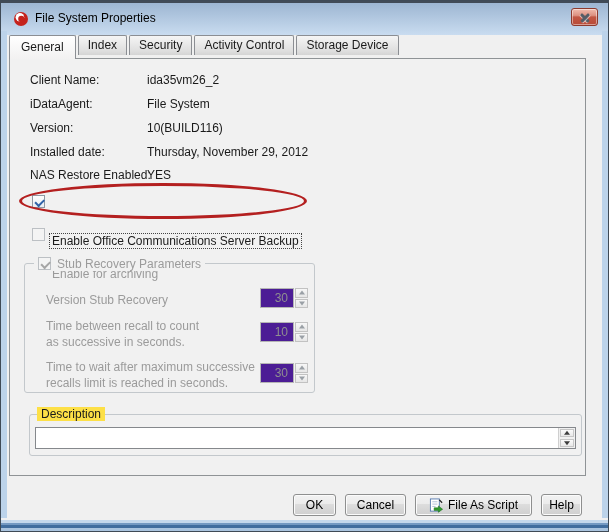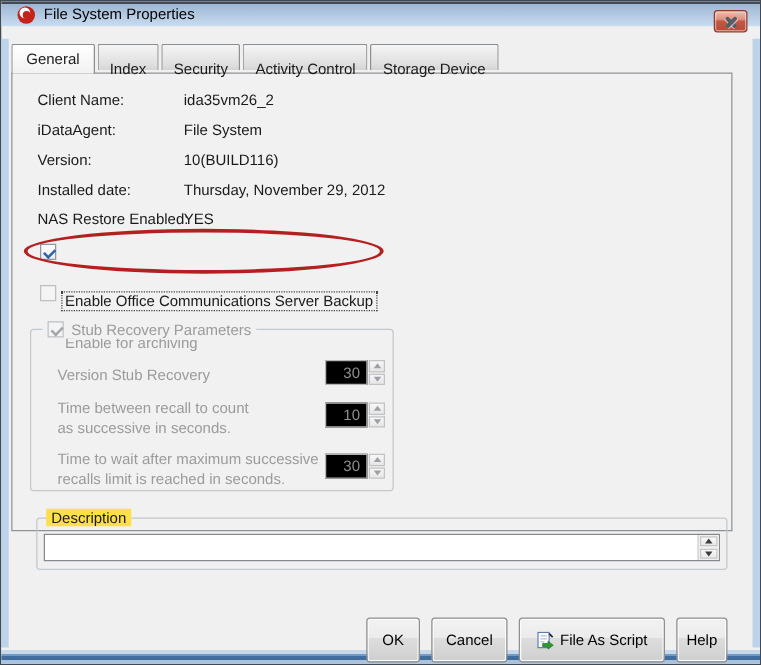--- a/index.html
+++ b/index.html
@@ -2,21 +2,21 @@
 <html><head>
 <meta charset="utf-8">
 <style>
   * { margin:0; padding:0; box-sizing:border-box; cursor:default; }
   body { font-family:"Liberation Sans", sans-serif; font-size:12px; color:#1a1a1a; background:#fff; }
 
   .window { position:relative; width:609px; height:532px; background:#f0f0f0;
             border:1px solid #3f4a56; overflow:hidden; }
 
   
-  .titlebar { position:absolute; left:0; top:0; width:100%; height:20px;
+  .titlebar { position:absolute; left:0; top:0; width:100%; height:34px;
               background:linear-gradient(#414b57 0 2px, #9db6d2 2px, #c9dcf0 100%);
               display:flex; align-items:center; }
   .app-icon { margin:2px 6px 0 12px; width:16px; height:16px; }
   .title-text { color:#000; font-size:12px; }
   .close-btn { position:absolute; left:570px; top:7px; width:27px; height:18px;
                border:1px solid #8e3a2d; border-radius:3px;
                background:linear-gradient(#f0bcae 0%, #dd9181 40%, #c25744 50%, #b84b38 100%);
                box-shadow:inset 0 0 0 1px rgba(255,255,255,.45); }
   .x-icon { position:absolute; left:50%; top:50%; width:11px; height:11px;
             transform:translate(-50%,-50%); }
@@ -28,29 +28,29 @@
 
   .edge-l { position:absolute; left:0; top:30px; bottom:0; width:6px; background:#bcd3ea; }
   .edge-r { position:absolute; right:0; top:30px; bottom:0; width:6px; background:#bcd3ea; }
   .edge-b { position:absolute; left:0; bottom:0; width:100%; height:13px;
             background:linear-gradient(#f0f0f0 0 15%, #c5d8ec 15% 40%, #7499c2 40% 52%,
                         #416d9e 52% 80%, #a9c3de 80% 100%); }
 
   
   .tabs { position:absolute; left:8px; top:34px; height:24px; display:flex;
           align-items:flex-start; z-index:3; }
-  .tab { height:20px; margin-right:2px; margin-bottom:1px; padding:10px 9px;
+  .tab { height:20px; margin-right:2px; margin-bottom:1px; padding:0 9px;
          line-height:19px; border:1px solid #8b8e93; border-bottom:none;
          border-radius:2px 2px 0 0;
          background:linear-gradient(#f5f5f5, #dedede 80%, #d4d4d4); white-space:nowrap; }
   .tab.active { height:24px; margin-bottom:0; padding:0 11px; line-height:22px;
          background:linear-gradient(#ffffff, #f2f1f1); z-index:4; }
 
   
-  .page { position:absolute; left:8px; top:57px; width:577px; height:367px;
+  .page { position:absolute; left:8px; top:57px; width:577px; height:418px;
           border:1px solid #8f9396; background:#f1f1f1; z-index:2; }
 
   .info-row { position:absolute; left:0; width:100%; height:15px; }
   .info-lbl { position:absolute; left:20px; }
   .info-val { position:absolute; left:137px; }
 
   .checkbox { position:absolute; width:13px; height:13px; border:1px solid #8e98a3;
               background:linear-gradient(#fdfdfd, #e9eef4); }
   .checkbox.checked::after { content:""; position:absolute; left:1.5px; top:2.5px;
               width:7px; height:3.5px; border-left:2px solid #2f62a8;
@@ -65,21 +65,21 @@
   .annotation-ellipse { position:absolute; left:9px; top:124px; width:288px; height:36px;
               border:3px solid #b42020; border-radius:50%; z-index:5; pointer-events:none; }
 
   .groupbox { position:absolute; border:1px solid #c3c8cc; border-radius:3px; }
   .group-legend { position:absolute; display:flex; align-items:center; gap:6px;
               background:#f1f1f1; padding:0 4px; z-index:2; height:15px; }
   .group-legend .checkbox { position:relative; flex:0 0 13px; }
   .stub-lbl { position:absolute; left:36px; white-space:pre-line; line-height:16px; color:#9b9b9b; }
 
   .spinner { position:absolute; display:flex; height:20px; }
-  .spin-box { width:34px; height:20px; border:1px solid #b5b5b5; background:#000000;
+  .spin-box { width:34px; height:20px; border:1px solid #b5b5b5; background:#4c1d95;
               color:#8f8f8f; text-align:right; padding:2px 5px 0 0; }
   .spin-btns { width:13px; margin-left:1px; display:flex; flex-direction:column; gap:1px; }
   .spin-btn { flex:1; border:1px solid #c2c2c2; background:linear-gradient(#f7f7f7,#e6e6e6);
               position:relative; }
   .spin-btn::after { content:""; position:absolute; left:50%; top:50%; transform:translate(-50%,-40%);
               border-left:3px solid transparent; border-right:3px solid transparent; }
   .spin-btn.up::after   { border-bottom:4px solid #9aa0a6; transform:translate(-50%,-60%); }
   .spin-btn.down::after { border-top:4px solid #9aa0a6; }
 
   .desc-legend { position:absolute; background:#fde047; padding:0 4px; z-index:2; }
@@ -90,21 +90,21 @@
   .desc-spin { width:17px; border-left:1px solid #cfcfcf; background:#f0f0f0;
               display:flex; flex-direction:column; }
   .desc-spin-btn { flex:1; position:relative; background:linear-gradient(#fafafa,#e8e8e8);
               border:1px solid #c6c6c6; margin:1px; }
   .desc-spin-btn::after { content:""; position:absolute; left:50%; top:50%;
               border-left:3.5px solid transparent; border-right:3.5px solid transparent; }
   .desc-spin-btn.up::after   { border-bottom:4.5px solid #3c3c3c; transform:translate(-50%,-55%); }
   .desc-spin-btn.down::after { border-top:4.5px solid #3c3c3c; transform:translate(-50%,-45%); }
 
   
-  .btn { position:absolute; top:493px; height:36px; border:1px solid #8e8f8f; border-radius:3px;
+  .btn { position:absolute; top:493px; height:22px; border:1px solid #8e8f8f; border-radius:3px;
          background:linear-gradient(#f2f2f2, #ebebeb 45%, #dddddd 46%, #cfcfcf);
          box-shadow:inset 0 0 0 1px #fbfbfb;
          display:flex; align-items:center; justify-content:center; gap:4px;
          font-size:12px; color:#000; }
   .btn-ok     { left:292px; width:43px; }
   .btn-cancel { left:344px; width:61px; }
   .btn-sas    { left:414px; width:117px; }
   .btn-help   { left:540px; width:41px; }
   .sas-icon { width:15px; height:15px; flex:0 0 15px; }
 </style>

